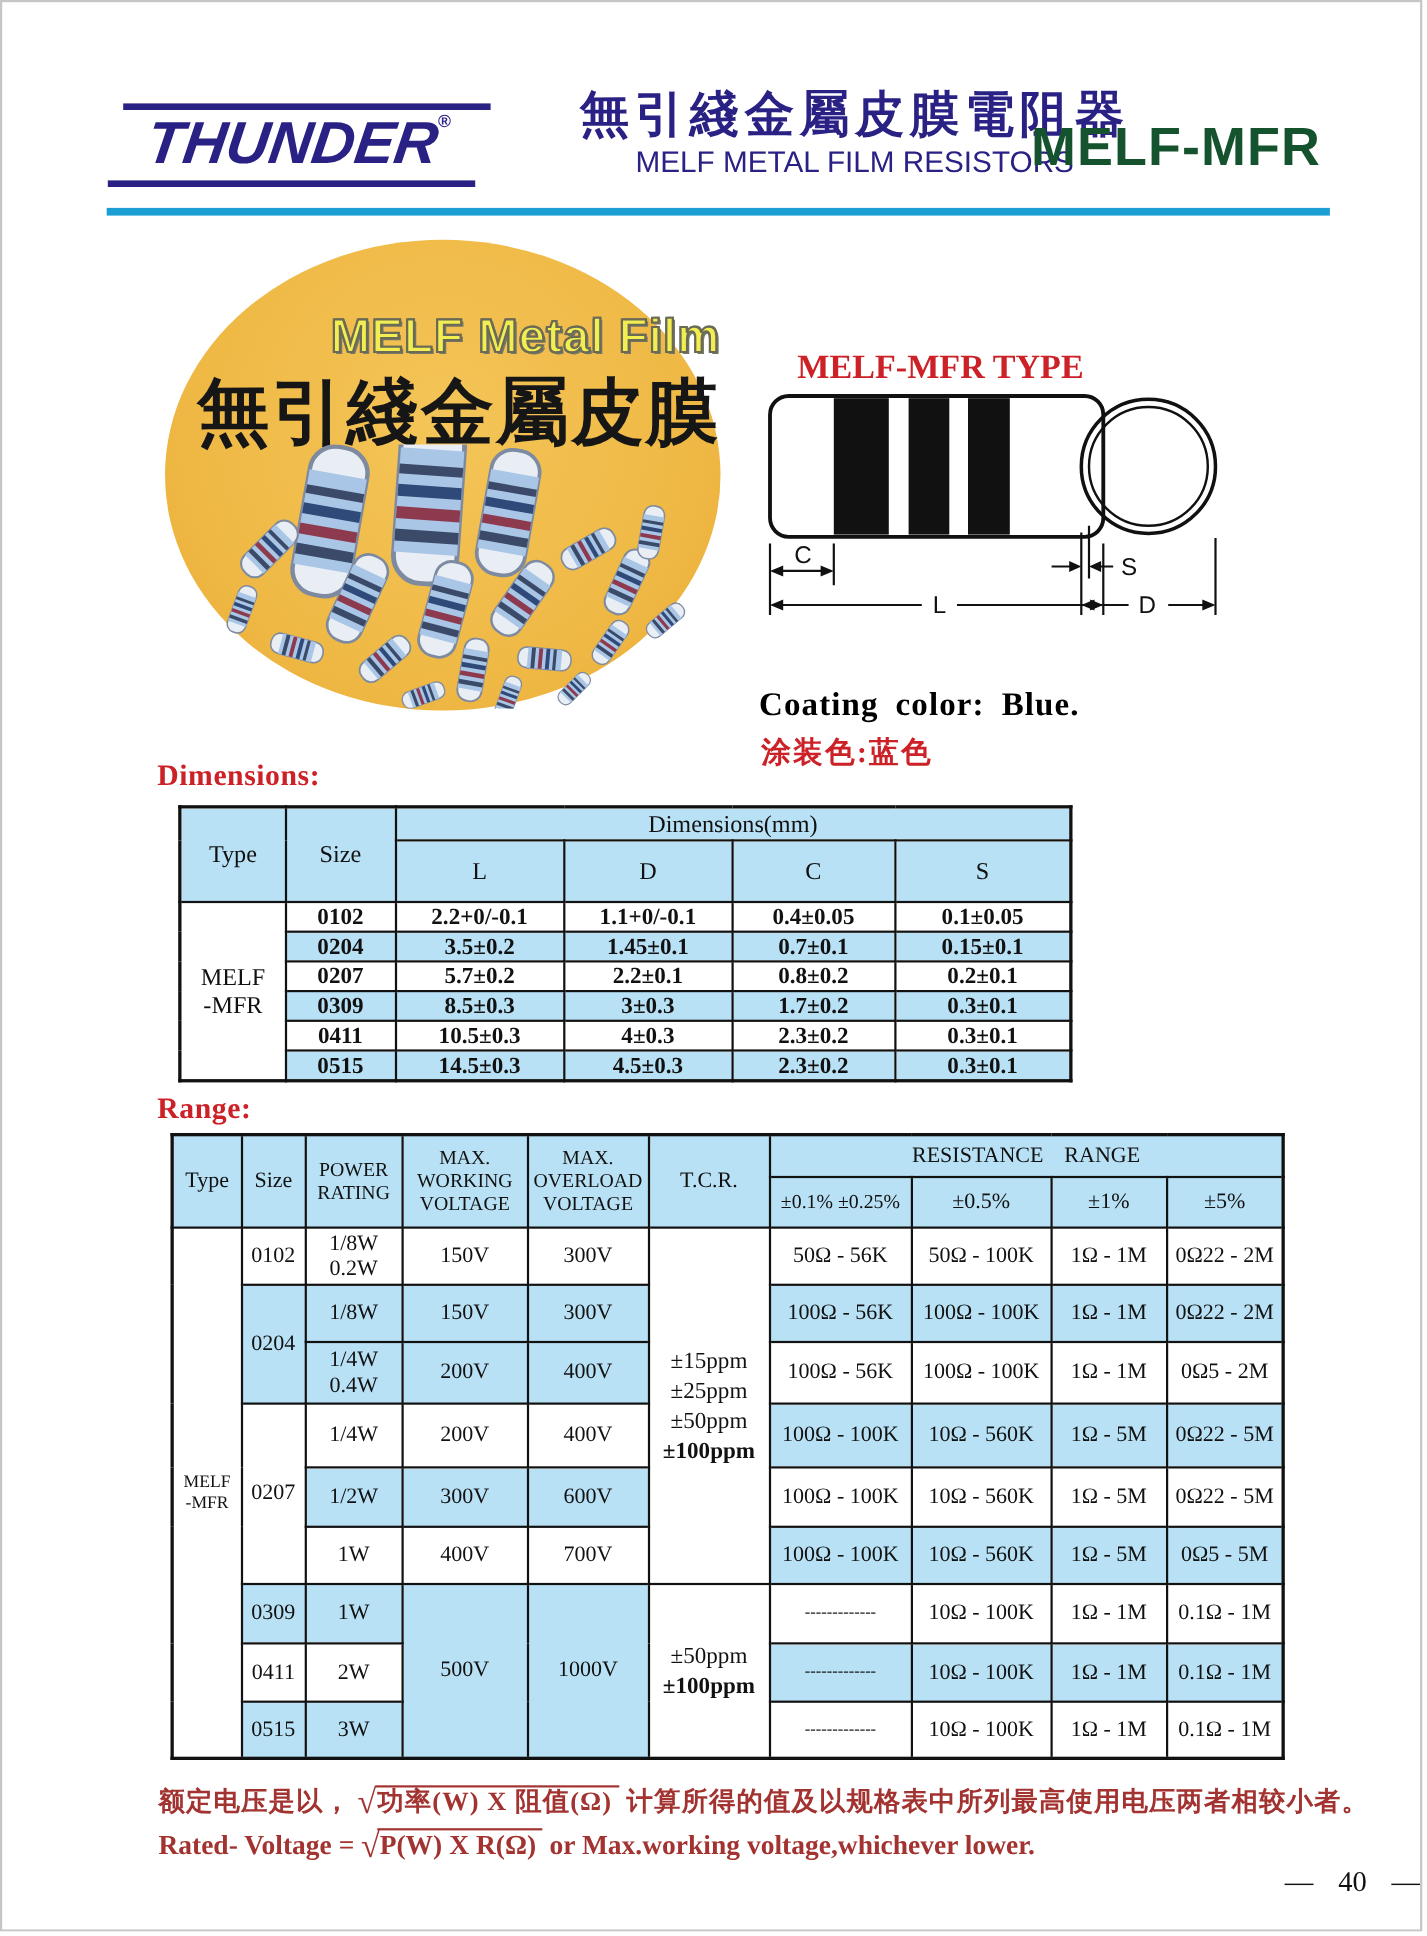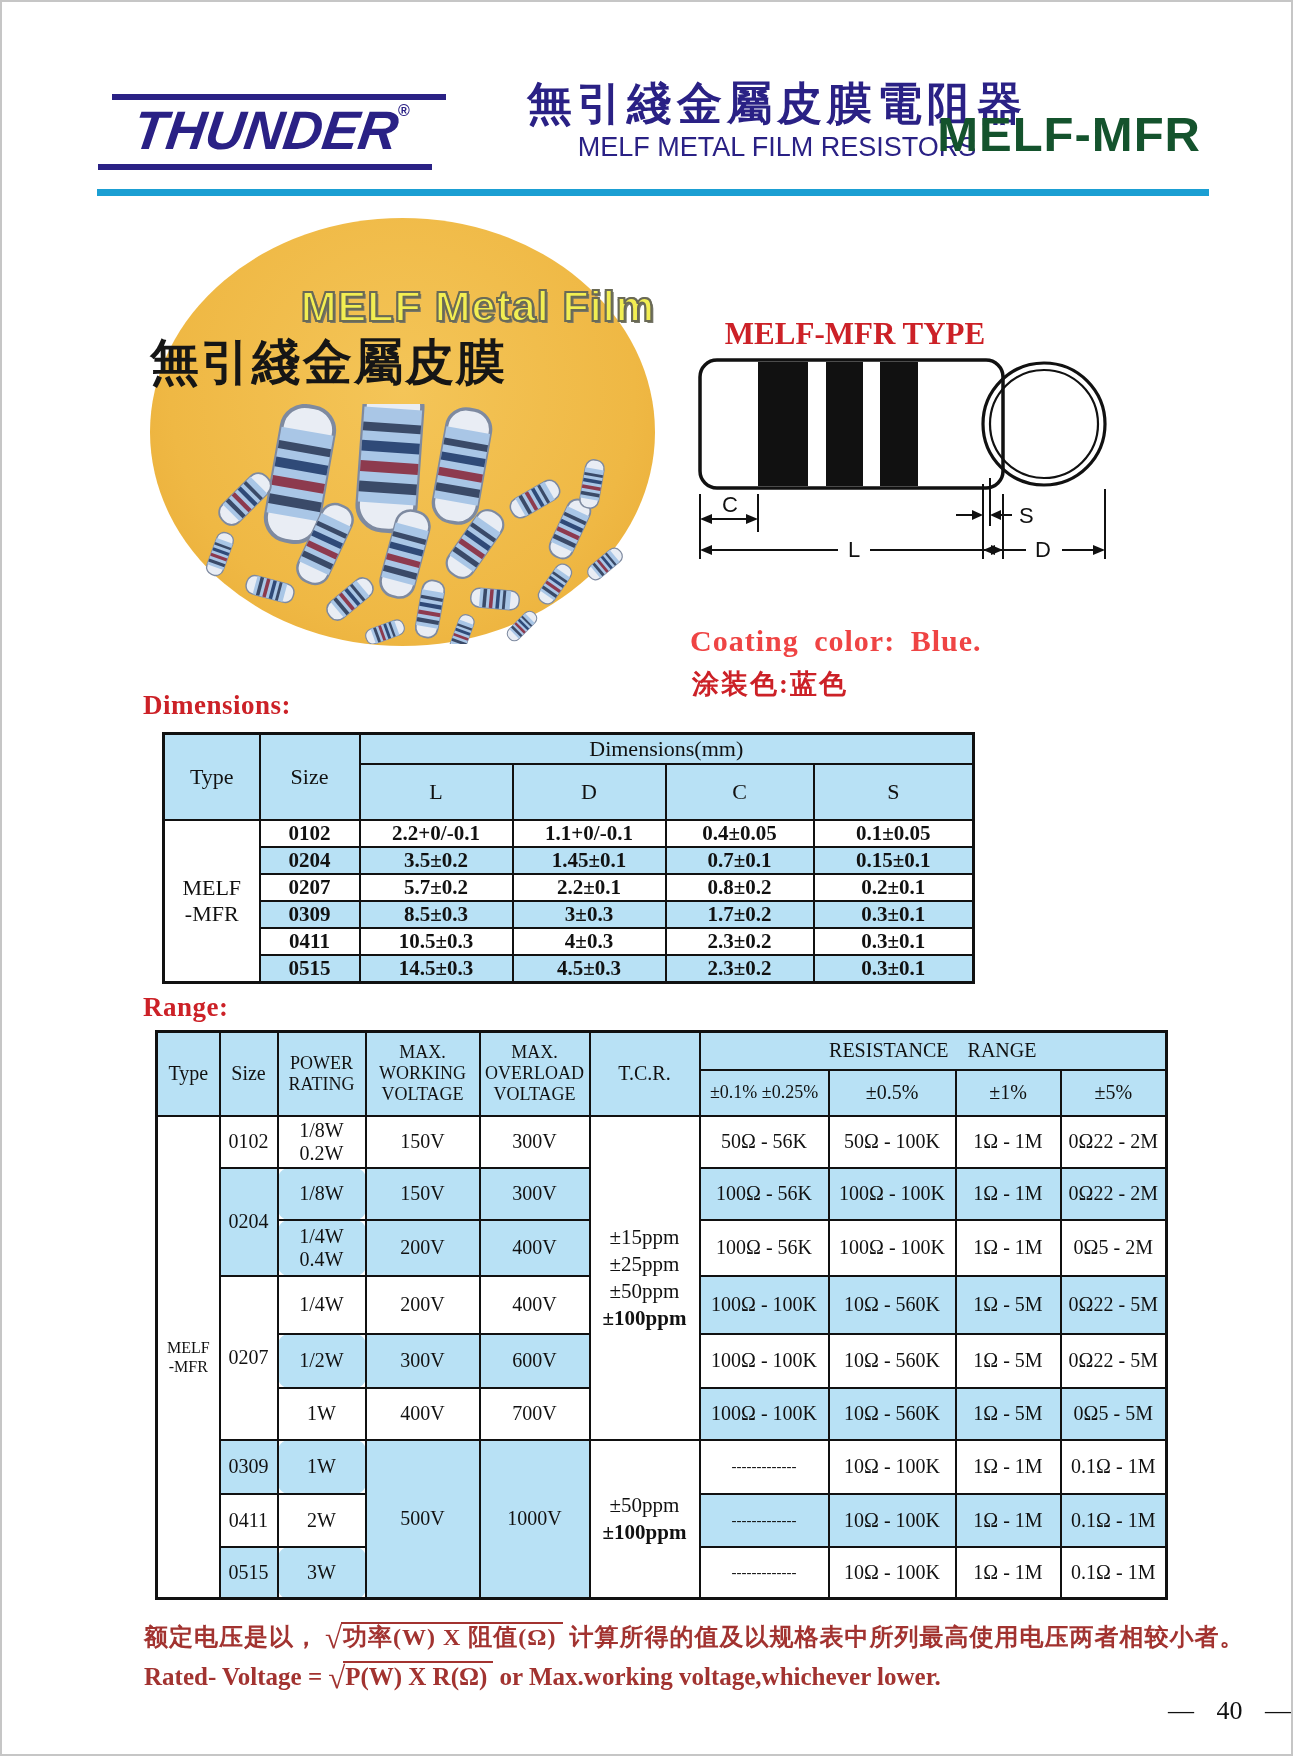--- a/index.html
+++ b/index.html
@@ -37,26 +37,26 @@
     position:absolute;left:148px;top:216px;width:505px;height:428px;border-radius:50%;
     background:radial-gradient(ellipse at 50% 40%, #f4c558 0%, var(--orange) 65%, #e8a934 100%);
   }
   .hero-title-en{
     position:absolute;top:64px;left:0;width:100%;text-align:right;
     font-family:"Liberation Sans",sans-serif;font-weight:700;font-size:43px;color:var(--hero-yellow);
     -webkit-text-stroke:2px #6a6a55;
     text-shadow:2px 2px 0 #77776a,-1px 1px 0 #77776a,1px -1px 0 #77776a;
     letter-spacing:1px;
   }
-  .hero-title-zh{position:absolute;top:112px;left:0;width:100%;text-align:left;font-weight:700;font-size:49px;color:#161616;letter-spacing:2px;}
+  .hero-title-zh{position:absolute;top:112px;left:0;width:100%;text-align:right;font-weight:700;font-size:66px;color:#161616;letter-spacing:2px;}
   .hero-resistors{position:absolute;left:0;top:186px;width:505px;height:240px;}
   
   .diagram-title{position:absolute;left:688px;top:314px;width:330px;text-align:center;font-size:31px;font-weight:700;color:var(--accent-red);}
   .type-diagram{position:absolute;left:688px;top:352px;}
-  .coating-en{position:absolute;left:688px;top:622px;font-size:30px;font-weight:700;color:#ef4444;word-spacing:7px;letter-spacing:1px;}
+  .coating-en{position:absolute;left:688px;top:622px;font-size:30px;font-weight:700;color:#000000;word-spacing:7px;letter-spacing:1px;}
   .coating-zh{position:absolute;left:690px;top:664px;font-size:27px;font-weight:700;color:var(--accent-red);letter-spacing:2px;}
   
   .sec-heading{position:absolute;left:141px;font-size:27px;font-weight:700;color:var(--accent-red);letter-spacing:0.5px;}
   .dim-heading{top:688px;}
   .range-heading{top:990px;}
   
   table{border-collapse:collapse;table-layout:fixed;background:#fff;}
   td,th{border:2px solid #111;text-align:center;vertical-align:middle;padding:0 2px;overflow:hidden;}
   .blue{background:var(--cell-blue);}
   .pre{white-space:pre-line;margin-top:44px;}
@@ -65,21 +65,21 @@
   .dim-table td{font-weight:700;font-size:21px;}
   .dim-table td.type-cell{font-weight:400;font-size:22px;line-height:26px;}
   .range-table{position:absolute;left:153px;top:1028px;width:1010px;border:3px solid #111;font-size:20px;}
   .range-table th{font-weight:400;font-size:18px;line-height:21px;}
   .range-table th.big{font-size:20px;}
   .range-table th.rr{font-size:20px;word-spacing:14px;}
   .range-table td{font-weight:400;}
   .range-table td.type-cell{font-size:16px;line-height:19px;font-weight:400;}
   .range-table td.tcr{font-size:21px;line-height:27px;}
   .range-table td.tcr strong{display:block;font-weight:700;}
-  .range-table td.power{line-height:23px;border-radius:11px;}
+  .range-table td.power{line-height:23px;}
   .dashes{letter-spacing:0px;font-size:15px;font-weight:700;}
   
   .note{position:absolute;left:142px;color:var(--footer-red);font-weight:700;}
   .note-zh{top:1618px;font-size:24px;letter-spacing:1px;}
   .note-en{top:1658px;font-size:25px;}
   .rad{font-size:31px;font-weight:400;vertical-align:-3px;margin:0 -2px 0 6px;}
   .sqrt-body{border-top:2.5px solid var(--footer-red);padding:0 6px 0 2px;}
   .page-num{position:absolute;left:0;top:1694px;width:100%;text-align:right;font-size:26px;color:#111;word-spacing:16px;}
   svg text{font-family:"Liberation Sans","DejaVu Sans",sans-serif;}
 </style>

